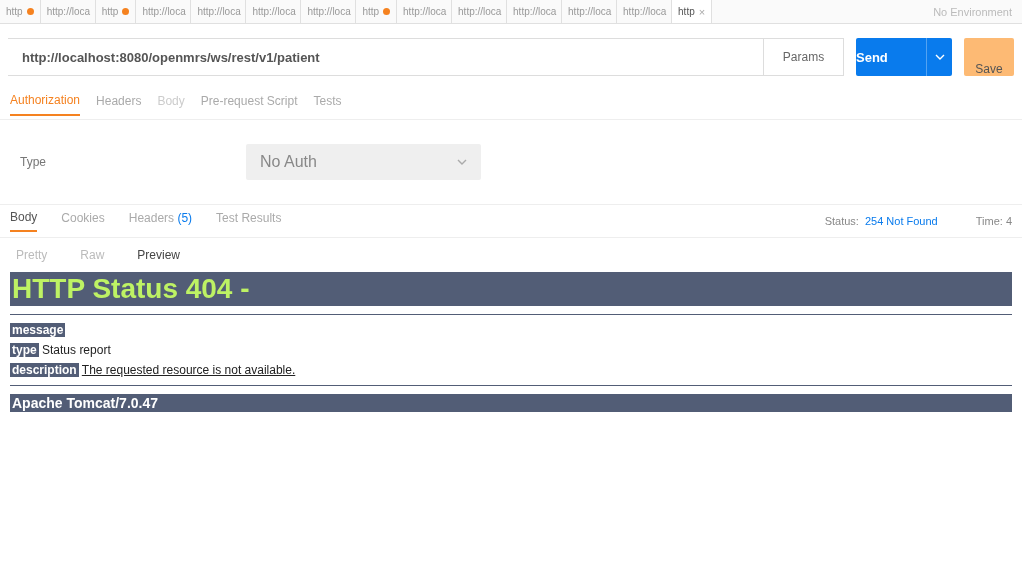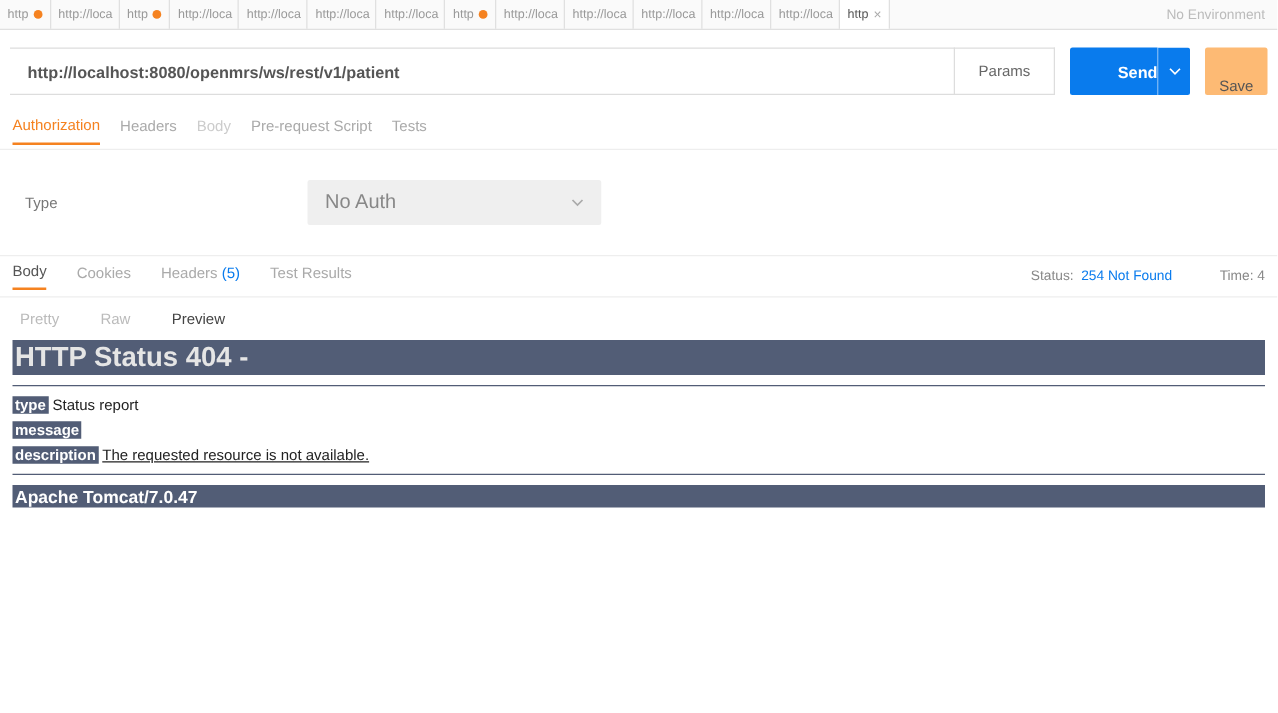--- a/index.html
+++ b/index.html
@@ -12,21 +12,21 @@
 .dot { width: 7px; height: 7px; border-radius: 50%; background: #f58220; display: inline-block; margin-left: 4px; flex-shrink:0; }
 .tab .close { margin-left: 4px; color: #aaa; font-size: 11px; }
 .env-area { flex: 1; display: flex; align-items: center; justify-content: flex-end; padding-right: 10px; font-size: 11px; color: #bbb; }
 
 
 .request-row { display: flex; align-items: stretch; padding: 14px 8px; gap: 0; }
 .method-btn { display: flex; align-items: center; justify-content: center; width: 105px; border: 1px solid #ddd; background: #fcfcfc; color: #666; font-size: 12px; font-weight: 600; letter-spacing: 0.5px; }
 .method-btn svg { margin-left: 6px; }
 .url-input { flex: 1; border: 1px solid #ddd; border-left: none; padding: 0 14px; font-size: 13px; color: #555; height: 38px; font-weight: bold; }
 .params-btn { width: 80px; border: 1px solid #ddd; border-left: none; background: #fff; display: flex; align-items: center; justify-content: center; font-size: 12px; color: #666; }
-.send-btn { width: 70px; background: #097bed; color: #fff; font-weight: 600; font-size: 13px; display: flex; align-items: center; justify-content: flex-end; margin-left: 12px; border-radius: 2px 0 0 2px; }
+.send-btn { width: 70px; background: #097bed; color: #fff; font-weight: 600; font-size: 13px; display: flex; align-items: center; justify-content: flex-start; margin-left: 12px; border-radius: 2px 0 0 2px; }
 .send-caret { width: 26px; background: #097bed; border-left: 1px solid rgba(255,255,255,0.3); display: flex; align-items: center; justify-content: center; border-radius: 0 2px 2px 0; }
 .save-btn { width: 50px; background: #fdba74; color: #555; display: flex; align-items: flex-end; justify-content: center; margin-left: 12px; font-size: 12px; border-radius: 2px; }
 
 
 .req-tabs { display: flex; gap: 16px; padding: 0 10px; border-bottom: 1px solid #eee; height: 30px; align-items: center; font-size: 12px; }
 .req-tab { color: #aaa; cursor: pointer; padding-bottom: 7px; }
 .req-tab.active { color: #f58220; border-bottom: 2px solid #f58220; font-weight: 500; }
 .req-tab.muted { color: #ccc; }
 
 
@@ -43,21 +43,21 @@
 .resp-status .val { color: #097bed; margin-left: 3px; }
 .resp-time { color: #888; font-size: 11px; margin-left: 14px; }
 
 
 .view-tabs { display: flex; gap: 33px; padding: 10px 16px; font-size: 12px; align-items: center; }
 .view-tab { color: #bbb; cursor: pointer; }
 .view-tab.active { color: #444; }
 
 
 .preview { padding: 0 10px 10px 10px; font-family: Arial, sans-serif; }
-.preview h1 { background: #525d76; color: #e5e5e5; font-size: 22px; font-weight: bold; padding: 1px 2px; margin-bottom: 0; }
+.preview h1 { background: #525d76; color: #bef264; font-size: 28px; font-weight: bold; padding: 1px 2px; margin-bottom: 0; }
 .preview hr { border: none; border-top: 1px solid #525d76; margin: 8px 0; }
 .preview p { font-size: 12px; margin: 6px 0; color: #222; }
 .preview .label { background: #525d76; color: #fff; font-weight: bold; padding: 0 2px; }
 .preview .desc-text { text-decoration: underline; }
 .preview h3 { background: #525d76; color: #fff; font-size: 14px; font-weight: bold; padding: 1px 2px; }
 
 .chev { width: 10px; height: 10px; }
 </style>
 </head>
 <body>
@@ -170,18 +170,18 @@
 
 <div class="view-tabs">
   <div class="view-tab">Pretty</div>
   <div class="view-tab">Raw</div>
   <div class="view-tab active">Preview</div>
 </div>
 
 <div class="preview">
   <h1>HTTP Status 404 -</h1>
   <hr>
+  <p><span class="label">message</span></p>
   <p><span class="label">type</span><span> Status report</span></p>
-  <p><span class="label">message</span></p>
   <p><span class="label">description</span> <span class="desc-text">The requested resource is not available.</span></p>
   <hr>
   <h3>Apache Tomcat/7.0.47</h3>
 </div>
 
 </body></html>

